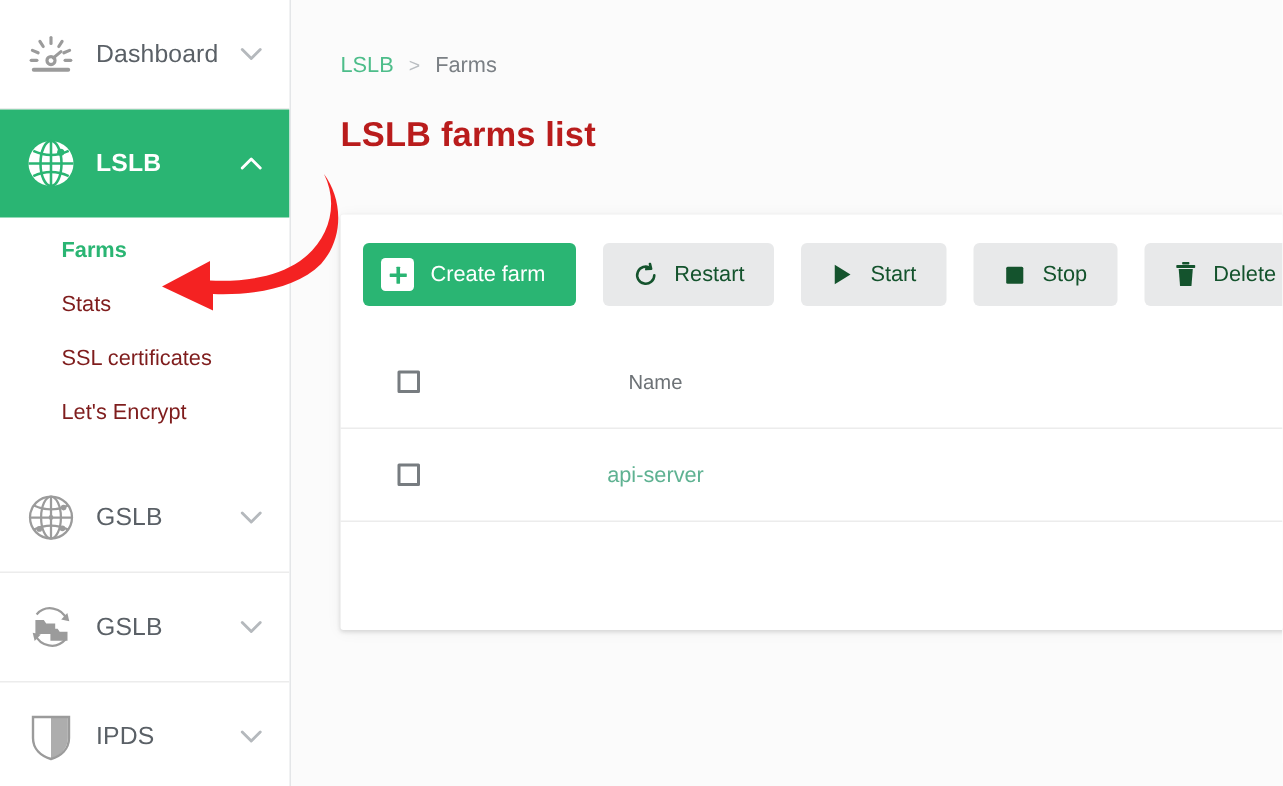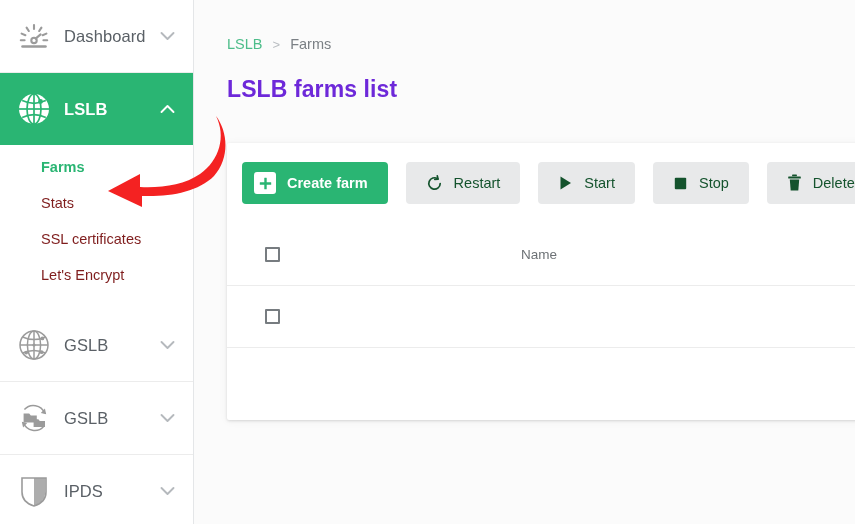--- a/index.html
+++ b/index.html
@@ -75,21 +75,21 @@
     color:#9aa0a6;
     white-space:nowrap;
   }
   #breadcrumb .crumb-link { color:#4dbd8a; cursor:pointer; }
   #breadcrumb .crumb-sep { color:#b9bdc1; padding:0 6px; font-size:13px; }
   #breadcrumb .crumb-cur { color:#7b8085; }
 
   #page-title {
     padding:24px 0 0 33px;
     font-size:23px;
-    color:#6d28d9;
+    color:#b91c1c;
     letter-spacing:.1px;
     white-space:nowrap;
   }
 
   #card {
     position:absolute;
     left:33px; top:143px;
     width:720px; height:277px;
     background:#ffffff;
     border-radius:2px;
@@ -105,40 +105,40 @@
     display:flex; align-items:center;
     height:42px;
     border:none; border-radius:4px;
     padding:0 20px;
     font-size:14.5px;
     font-family:"Liberation Sans", sans-serif;
     white-space:nowrap;
     cursor:default;
   }
   .tbtn.primary {
-    background:#2ab573; color:#ffffff; font-weight:bold;
+    background:#2ab573; color:#ffffff; font-weight:normal;
     padding:0 20px 0 12px;
     cursor:pointer;
   }
   .tbtn.ghost { background:#e8e9ea; color:#14532d; }
   .tbtn .bico { display:flex; align-items:center; justify-content:center; margin-right:11px; }
   .plus-box {
     width:22px; height:22px; border-radius:3px;
     background:#ffffff;
     display:flex; align-items:center; justify-content:center;
     margin-right:11px; flex:0 0 22px;
   }
 
   
   #tbl { margin-top:20px; width:100%; }
   .trow { display:flex; align-items:center; height:62px; }
   .trow.head { border-bottom:1px solid #ececec; }
   .trow.body { border-bottom:1px solid #ececec; }
   .cell-check { width:90px; flex:0 0 90px; display:flex; justify-content:center; }
-  .cell-name  { width:240px; flex:0 0 240px; text-align:right; }
+  .cell-name  { width:240px; flex:0 0 240px; text-align:center; }
   .chk {
     width:15px; height:15px;
     border:2px solid #777c80;
     border-radius:1px;
     background:#fff;
     cursor:pointer;
   }
   .th-name { font-size:13.5px; color:#6d7276; }
   .td-name { font-size:14.5px; color:#5fb292; cursor:pointer; }
 
@@ -346,20 +346,21 @@
           <div class="cell-check">
             <span class="chk"></span>
           </div>
           <div class="cell-name th-name">Name</div>
         </div>
 
         <div class="trow body">
           <div class="cell-check">
             <span class="chk"></span>
           </div>
+          <div class="cell-name td-name">api-server</div>
         </div>
       </div>
 
     </div>
   </section>
 
   <svg id="arrow" viewBox="0 0 130 100">
     <path d="M116 8
              C 126 28, 120 52, 100 66
              C 84 77, 62 80, 40 79

